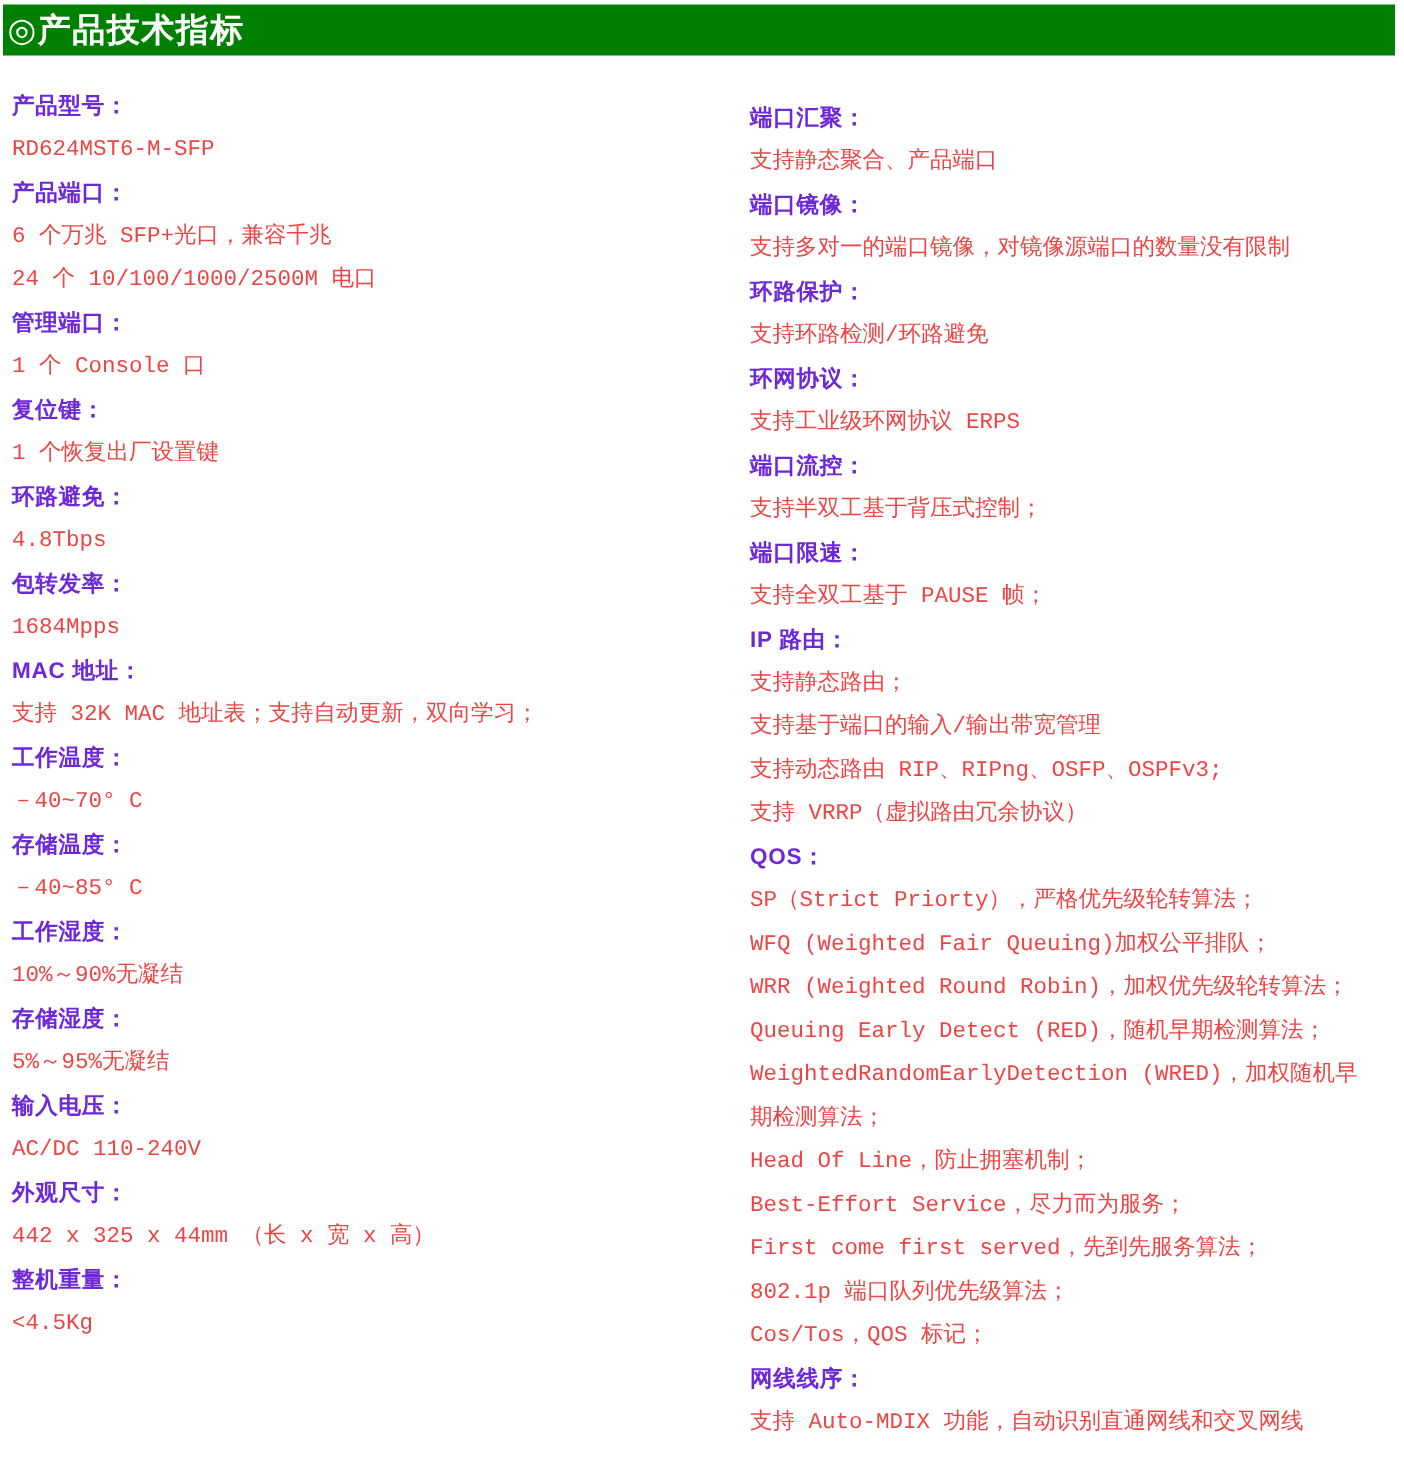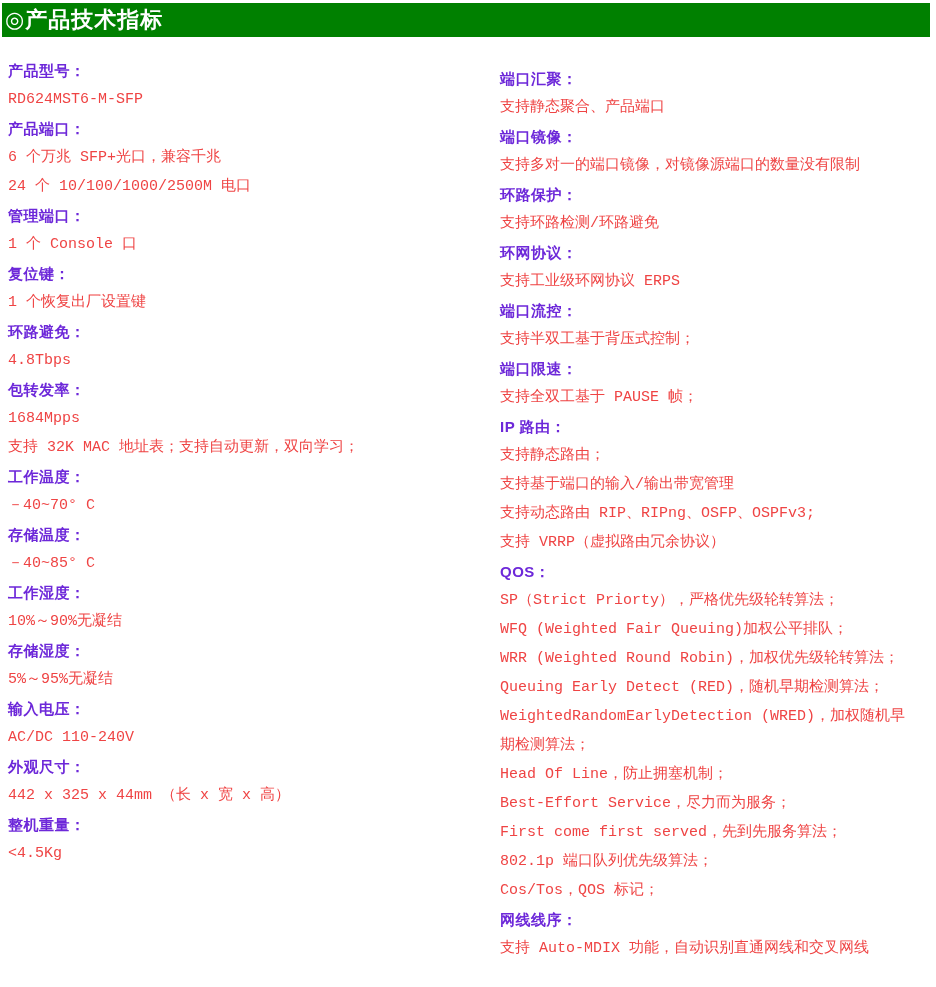--- a/index.html
+++ b/index.html
@@ -92,20 +92,21 @@
         <p class="spec-line">6 个万兆 SFP+光口，兼容千兆</p>
         <p class="spec-line">24 个 10/100/1000/2500M 电口</p>
         <p class="spec-heading">管理端口：</p>
         <p class="spec-line">1 个 Console 口</p>
         <p class="spec-heading">复位键：</p>
         <p class="spec-line">1 个恢复出厂设置键</p>
         <p class="spec-heading">环路避免：</p>
         <p class="spec-line">4.8Tbps</p>
         <p class="spec-heading">包转发率：</p>
         <p class="spec-line">1684Mpps</p>
+        <p class="spec-heading">MAC 地址：</p>
         <p class="spec-line">支持 32K MAC 地址表；支持自动更新，双向学习；</p>
         <p class="spec-heading">工作温度：</p>
         <p class="spec-line">－40~70° C</p>
         <p class="spec-heading">存储温度：</p>
         <p class="spec-line">－40~85° C</p>
         <p class="spec-heading">工作湿度：</p>
         <p class="spec-line">10%～90%无凝结</p>
         <p class="spec-heading">存储湿度：</p>
         <p class="spec-line">5%～95%无凝结</p>
         <p class="spec-heading">输入电压：</p>

